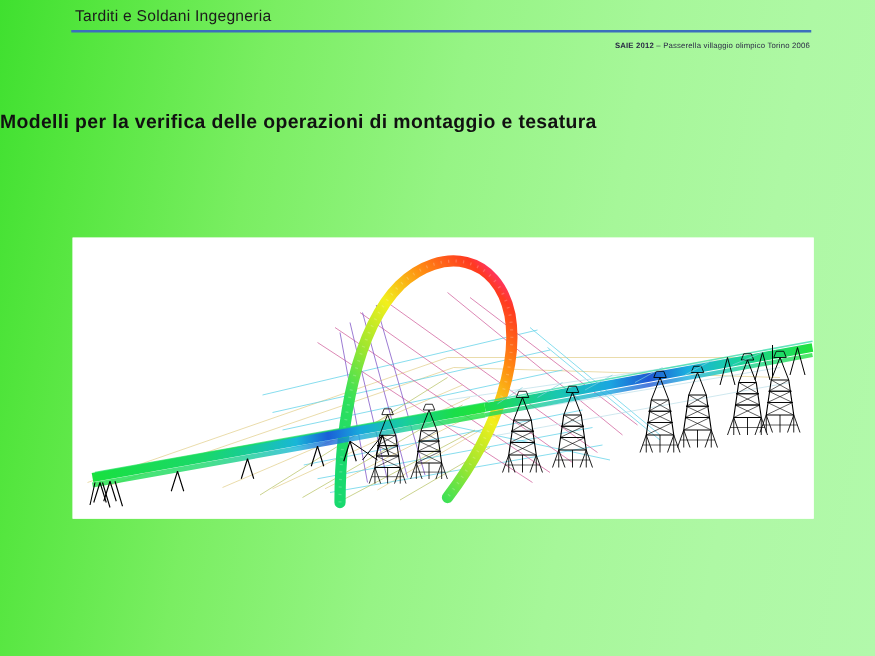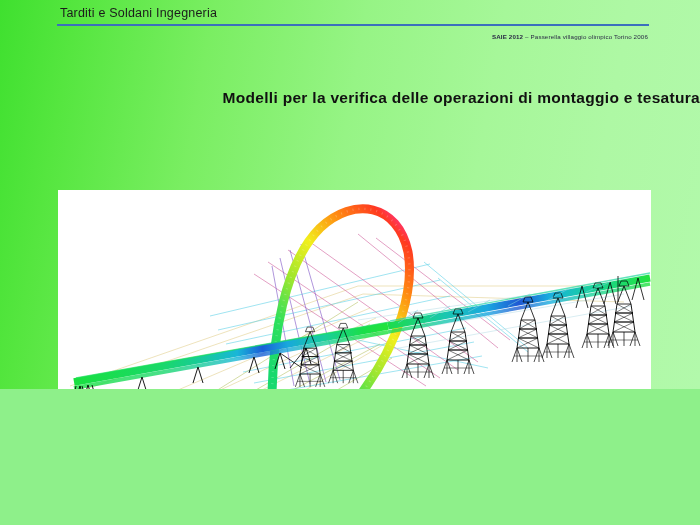--- a/index.html
+++ b/index.html
@@ -2,21 +2,21 @@
 <html><head>
 <meta charset="utf-8">
 <style>
   html,body{margin:0;padding:0;}
   body{
     width:700px;height:525px;overflow:hidden;
     font-family:"Liberation Sans", sans-serif;
     background:#8ef08a;
   }
   .slide{
-    position:relative;width:700px;height:389px;
+    position:relative;width:700px;height:525px;
     background:linear-gradient(100deg,#3fe02f 0%,#55e63f 10%,#7aee62 28%,#96f485 48%,#a6f799 66%,#aef8a4 82%,#b2f9ab 100%);
     overflow:hidden;
   }
   
   .hdr-title{
     position:absolute;left:60px;top:6px;
     font-size:12.5px;color:#1b1b1b;letter-spacing:.2px;
     white-space:nowrap;
   }
   .hdr-rule{
@@ -26,21 +26,21 @@
   .hdr-sub{
     position:absolute;left:0;top:33px;width:648px;
     text-align:right;
     font-size:6.2px;color:#2a2a45;letter-spacing:.15px;
     white-space:nowrap;
   }
   .hdr-sub b{font-weight:bold;}
   
   .slide-title{
     position:absolute;left:0;top:89px;width:700px;
-    text-align:right;
+    text-align:left;
     font-size:15.5px;font-weight:bold;color:#111111;
     letter-spacing:.3px;white-space:nowrap;
   }
   
   .figure{
     position:absolute;left:58px;top:190px;width:593px;height:225px;
     background:#ffffff;
   }
   .figure svg{display:block;width:593px;height:225px;}
 </style>

